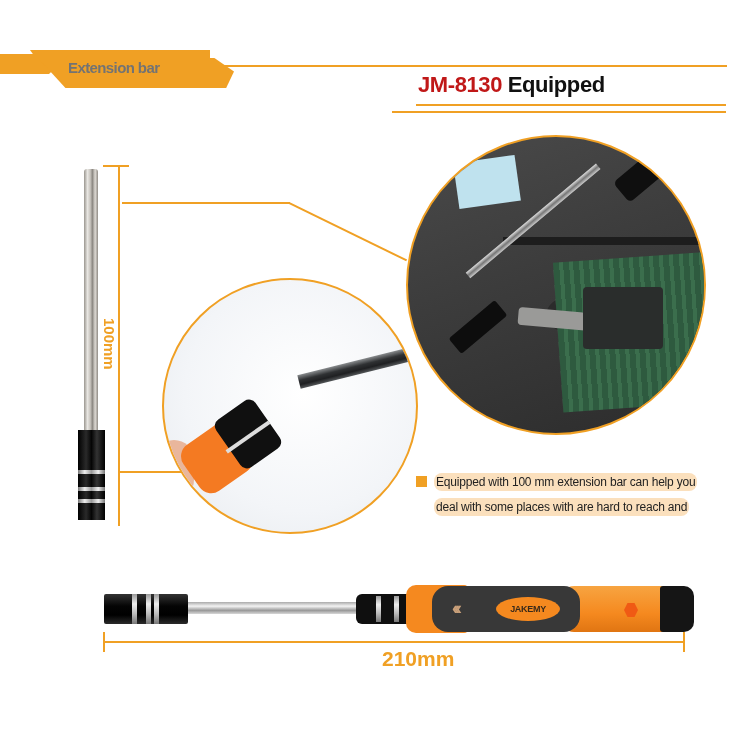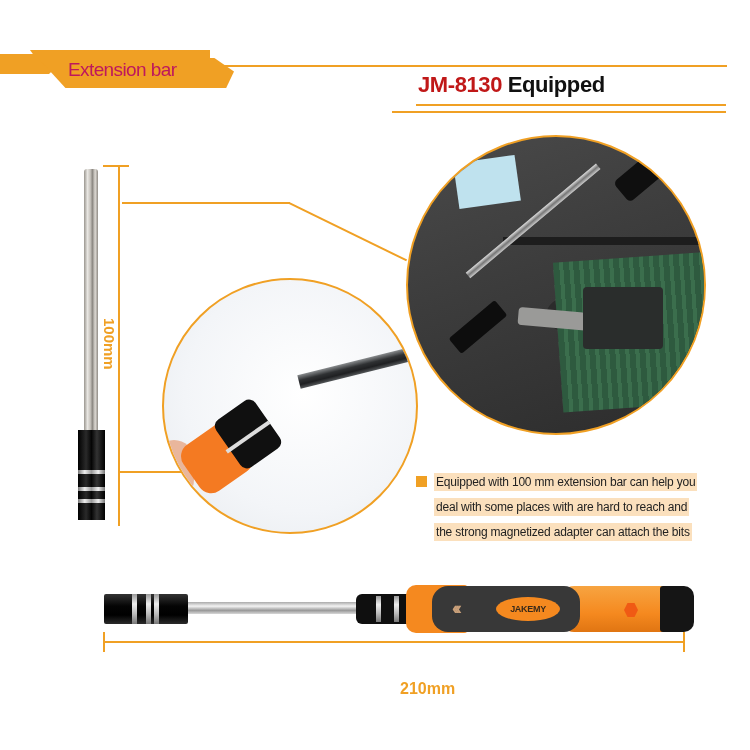--- a/index.html
+++ b/index.html
@@ -15,21 +15,21 @@
     }
     .banner-main {
       left: 38px; top: 58px; width: 196px; height: 30px; background: #f0a024;
       clip-path: polygon(0 0, 90% 0, 100% 45%, 96% 100%, 14% 100%);
     }
     .banner-top {
       left: 30px; top: 50px; width: 180px; height: 10px; background: #f0a024;
       clip-path: polygon(0 0, 100% 0, 100% 100%, 4% 100%);
     }
     .banner-title {
-      left: 68px; top: 59px; font-size: 19px; font-weight: normal; color: #be185d;
+      left: 68px; top: 59px; font-size: 15px; font-weight: bold; color: #737373;
       letter-spacing: -0.6px;
     }
     .hline { height: 2px; background: #f0a024; }
 
     .equip-title {
       left: 418px; top: 72px; font-size: 22px; font-weight: bold; letter-spacing: -0.4px;
     }
     .equip-title .model { color: #c01818; }
     .equip-title .word { color: #111; }
 
@@ -108,20 +108,21 @@
     }
     .finger { left: -10px; top: 160px; width: 40px; height: 60px; background: #e9b69c; border-radius: 20px; }
 
     
     .callout { left: 416px; top: 472px; width: 330px; }
     .bullet-square { position: absolute; left: 0; top: 4px; width: 11px; height: 11px; background: #f0a024; }
     .callout-line {
       display: inline-block; background: #fbe0bd; color: #222; font-size: 12px;
       line-height: 16px; padding: 1px 2px; margin-bottom: 6px; white-space: nowrap;
       letter-spacing: -0.2px;
+      border-radius: 8px;
     }
     .callout-lines { margin-left: 18px; }
 
     
     .h-grip { left: 104px; top: 594px; width: 84px; height: 30px; background: linear-gradient(180deg,#333,#050505 40%,#000 70%,#2a2a2a); border-radius: 2px; }
     .h-ring { top: 594px; width: 5px; height: 30px; background: linear-gradient(180deg,#999,#eee,#bbb,#777); }
     .h-shaft { left: 188px; top: 602px; width: 170px; height: 12px; background: linear-gradient(180deg,#aaa,#f3f3f3 35%,#999 70%,#d8d8d8); }
     .h-chuck { left: 356px; top: 594px; width: 52px; height: 30px; background: #0f0f0f; border-radius: 6px 2px 2px 6px; }
     .h-collar { left: 406px; top: 585px; width: 62px; height: 48px; background: #f5891f; border-radius: 10px 4px 4px 10px; }
     .h-rubber { left: 432px; top: 586px; width: 148px; height: 46px; background: #383838; border-radius: 16px; }
@@ -185,21 +186,20 @@
   <div class="abs adapter-collar"></div>
   <div class="abs adapter"></div>
   <div class="abs adapter-ring"></div>
 </div>
 
 <div class="abs callout">
   <div class="bullet-square"></div>
   <div class="callout-lines">
     <div><span class="callout-line">Equipped with 100 mm extension bar can help you</span></div>
     <div><span class="callout-line">deal with some places with are hard to reach and</span></div>
-    <div><span class="callout-line">the strong magnetized adapter can attach the bits</span></div>
   </div>
 </div>
 
 <div class="abs h-grip"></div>
 <div class="abs h-ring" style="left:132px;"></div>
 <div class="abs h-ring" style="left:146px;"></div>
 <div class="abs h-ring" style="left:154px;"></div>
 <div class="abs h-shaft"></div>
 <div class="abs h-chuck"></div>
 <div class="abs h-ring" style="left:376px; top:596px; height:26px;"></div>
@@ -208,13 +208,13 @@
 <div class="abs h-body"></div>
 <div class="abs h-rubber"></div>
 <div class="abs h-chevrons">‹‹‹</div>
 <div class="abs h-logo">JAKEMY</div>
 <div class="abs h-hex"></div>
 <div class="abs h-cap"></div>
 
 <div class="abs dim" style="left:103px; top:632px; width:1.5px; height:20px;"></div>
 <div class="abs dim" style="left:104px; top:641px; width:580px; height:1.5px;"></div>
 <div class="abs dim" style="left:683px; top:632px; width:1.5px; height:20px;"></div>
-<div class="abs dim-label" style="left:400px; top:647px; font-size:16px;margin-top:33px;">210mm</div>
+<div class="abs dim-label" style="left:382px; top:647px; font-size:21px;">210mm</div>
 
 </body></html>

